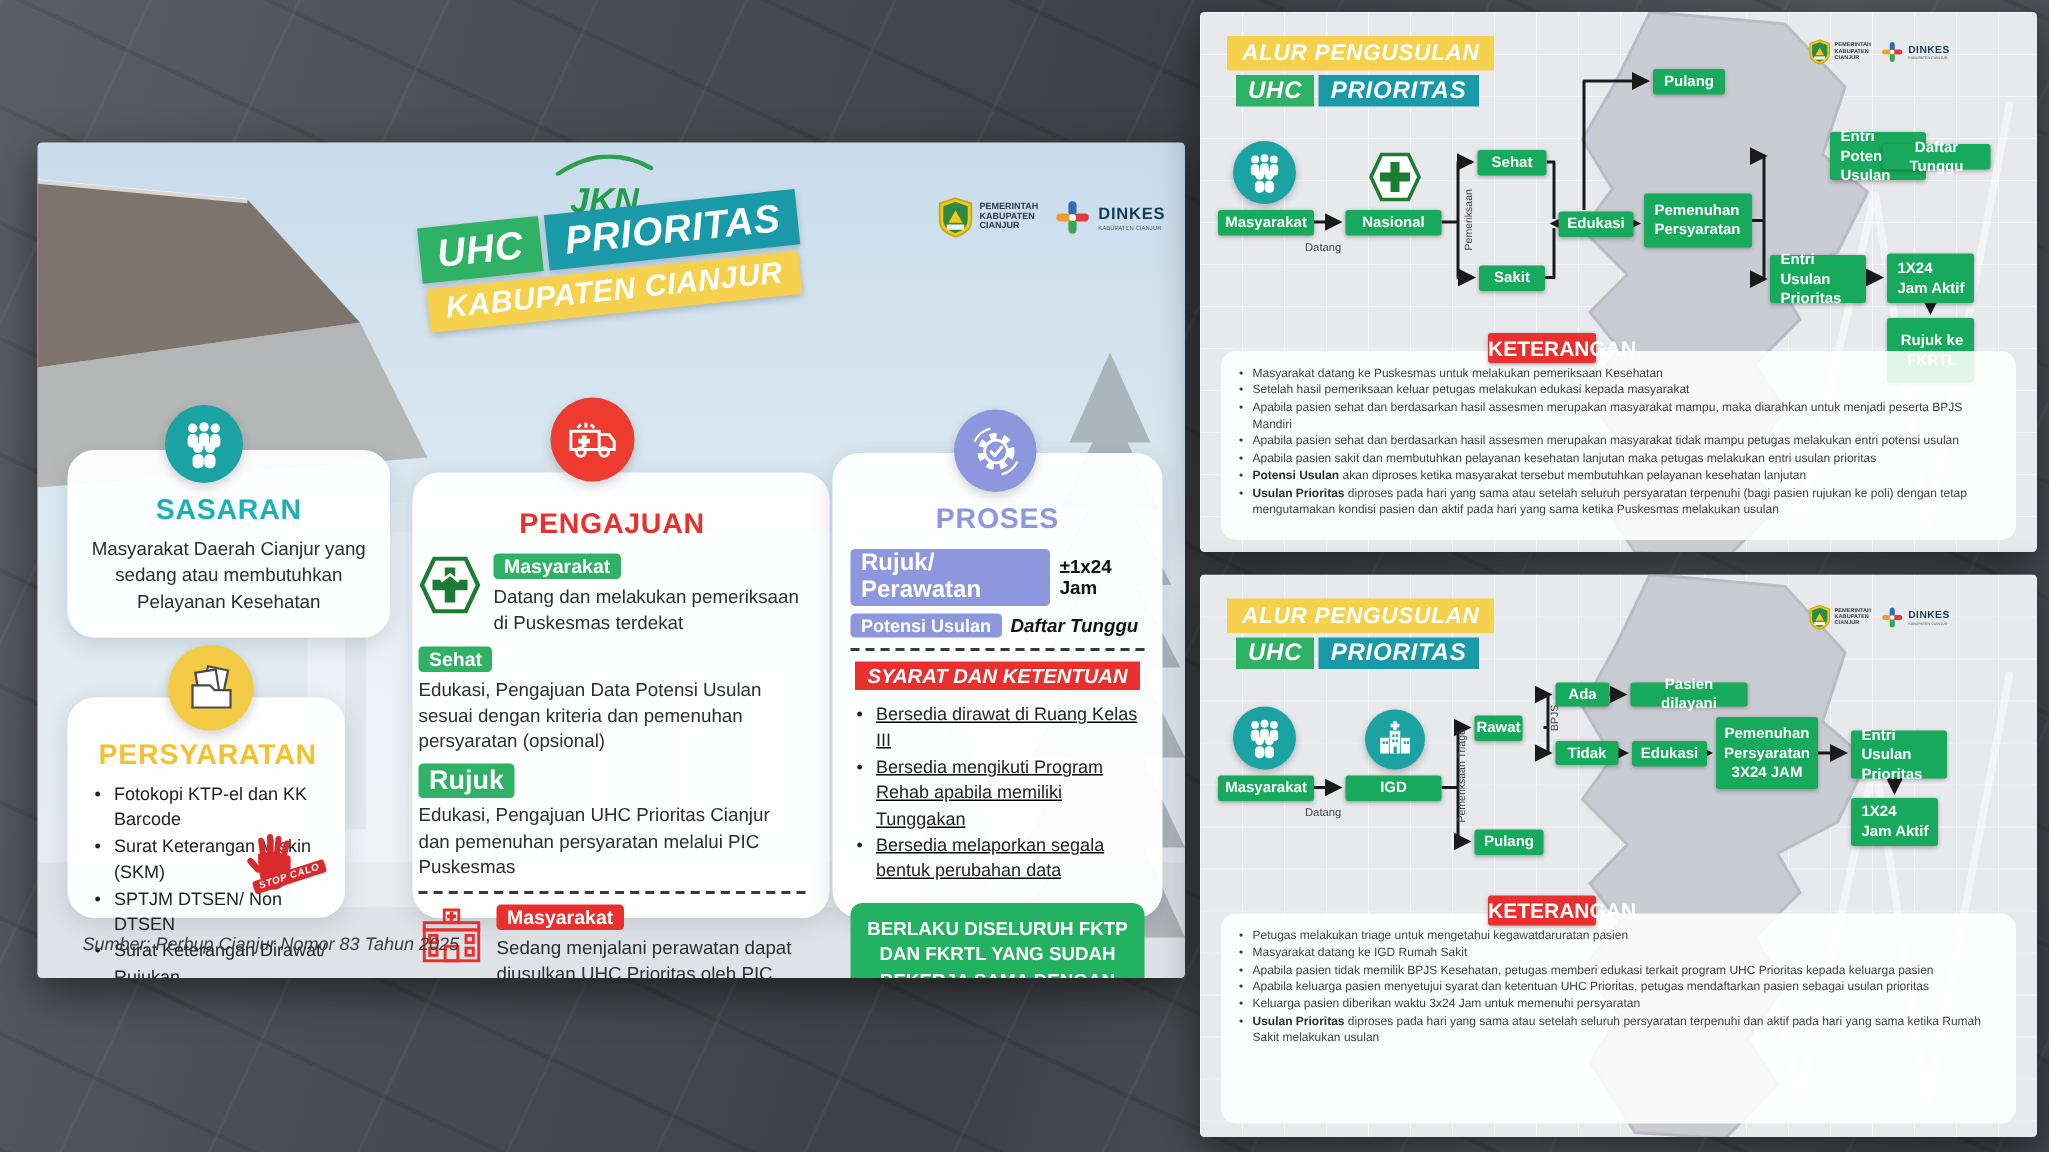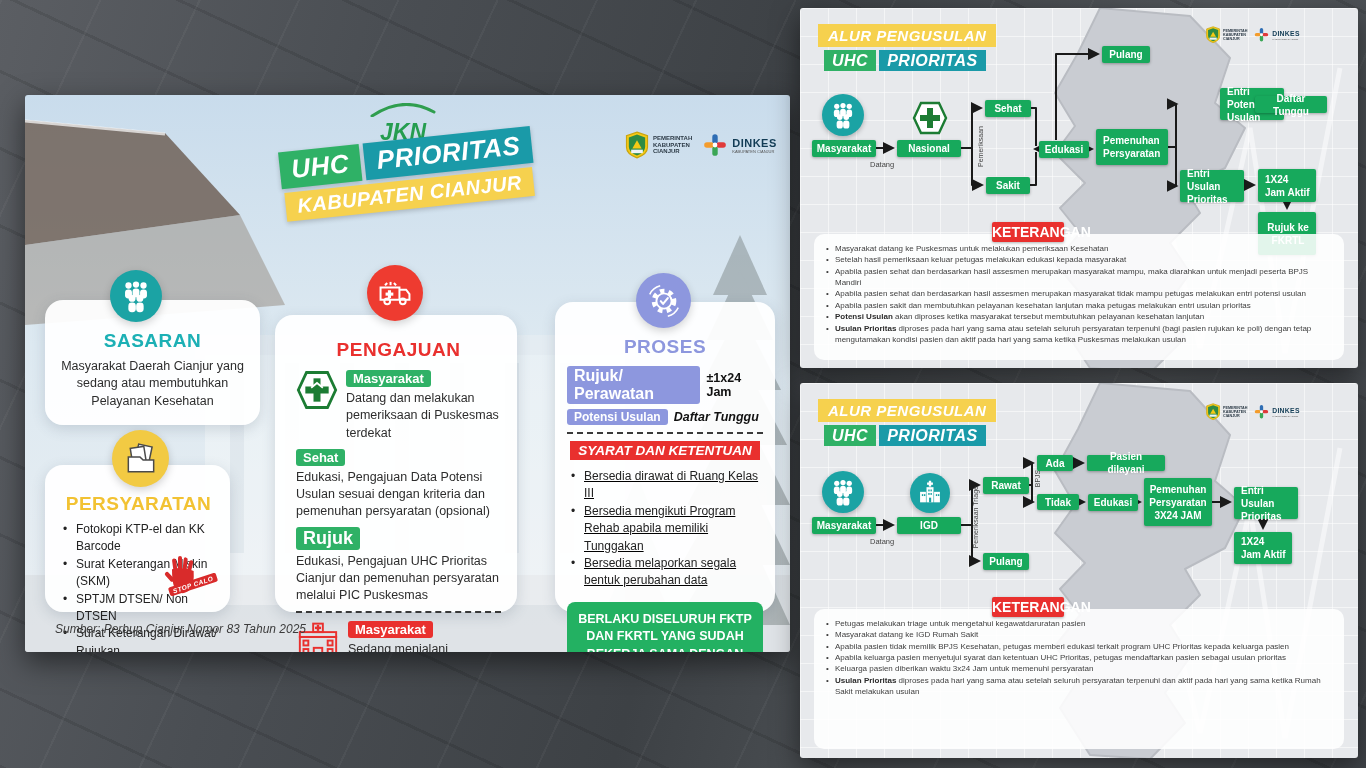--- a/index.html
+++ b/index.html
@@ -230,21 +230,21 @@
         <path d="M14,8 V11"></path>
           <path d="M17,9 l2,2"></path>
           <path d="M11,9 l-2,2"></path>
         </g>
       <g fill="#fff">
           <rect x="11.6" y="15.5" width="2.8" height="7"></rect>
           <rect x="9.5" y="17.6" width="7" height="2.8"></rect>
         </g>
     </svg>
   </div>
-  <div class="card" style="left:250px;top:220px;width:242px;height:297px;padding:24px 16px 10px 21px;">
+  <div class="card" style="left:250px;top:220px;width:278px;height:297px;padding:24px 16px 10px 4px;">
     <div class="sec-title" style="color:#e9302e;">PENGAJUAN</div>
     <div style="display:flex;gap:8px;margin-top:8px;align-items:flex-start;">
       <svg width="42" height="42" viewBox="0 0 36 36" style="flex:none;">
         <polygon points="9,3 27,3 34,18 27,33 9,33 2,18" fill="#fff" stroke="#1c7c33" stroke-width="2.4"></polygon>
         <rect x="15" y="8" width="6" height="20" fill="#1c7c33"></rect>
           <rect x="8" y="15" width="20" height="6" fill="#1c7c33"></rect>
         <path d="M13,16 L18,12 L23,16" stroke="#fff" stroke-width="1.6" fill="none"></path>
       </svg>
       <div style="text-align:left;">
         <span class="badge green" style="font-size:13px;">Masyarakat</span>
@@ -516,21 +516,21 @@
           <rect x="18.8" y="13" width="1.2" height="1.6"></rect>
         <rect x="11.2" y="16" width="1.8" height="4"></rect>
         </g>
     </svg>
   </div>
 
   <div class="fnode" style="left:12px;top:134px;width:64px;height:17px;">Masyarakat</div>
   <div class="fnode" style="left:97px;top:134px;width:64px;height:17px;">IGD</div>
   <div class="flbl" style="left:70px;top:154px;font-weight:normal;color:#444;">Datang</div>
   <div class="flbl vert" style="left:142px;top:130px;width:68px;font-size:7px;line-height:1.2;">Pemeriksaan Triage</div>
-  <div class="fnode" style="left:183px;top:94px;width:46px;height:17px;">Rawat</div>
+  <div class="fnode" style="left:183px;top:94px;width:32px;height:17px;">Rawat</div>
   <div class="fnode" style="left:183px;top:170px;width:46px;height:17px;">Pulang</div>
   <div class="flbl vert" style="left:222px;top:92px;width:30px;font-size:7px;">BPJS</div>
   <div class="fnode" style="left:237px;top:72px;width:36px;height:16px;">Ada</div>
   <div class="fnode" style="left:237px;top:111px;width:42px;height:16px;">Tidak</div>
   <div class="fnode" style="left:287px;top:72px;width:78px;height:16px;">Pasien dilayani</div>
   <div class="fnode" style="left:288px;top:111px;width:50px;height:17px;">Edukasi</div>
   <div class="fnode" style="left:344px;top:95px;width:68px;height:48px;">Pemenuhan Persyaratan 3X24 JAM</div>
   <div class="fnode ml" style="left:434px;top:104px;width:64px;height:32px;">Entri Usulan Prioritas</div>
   <div class="fnode ml" style="left:434px;top:149px;width:58px;height:32px;">1X24 Jam Aktif</div>
 

